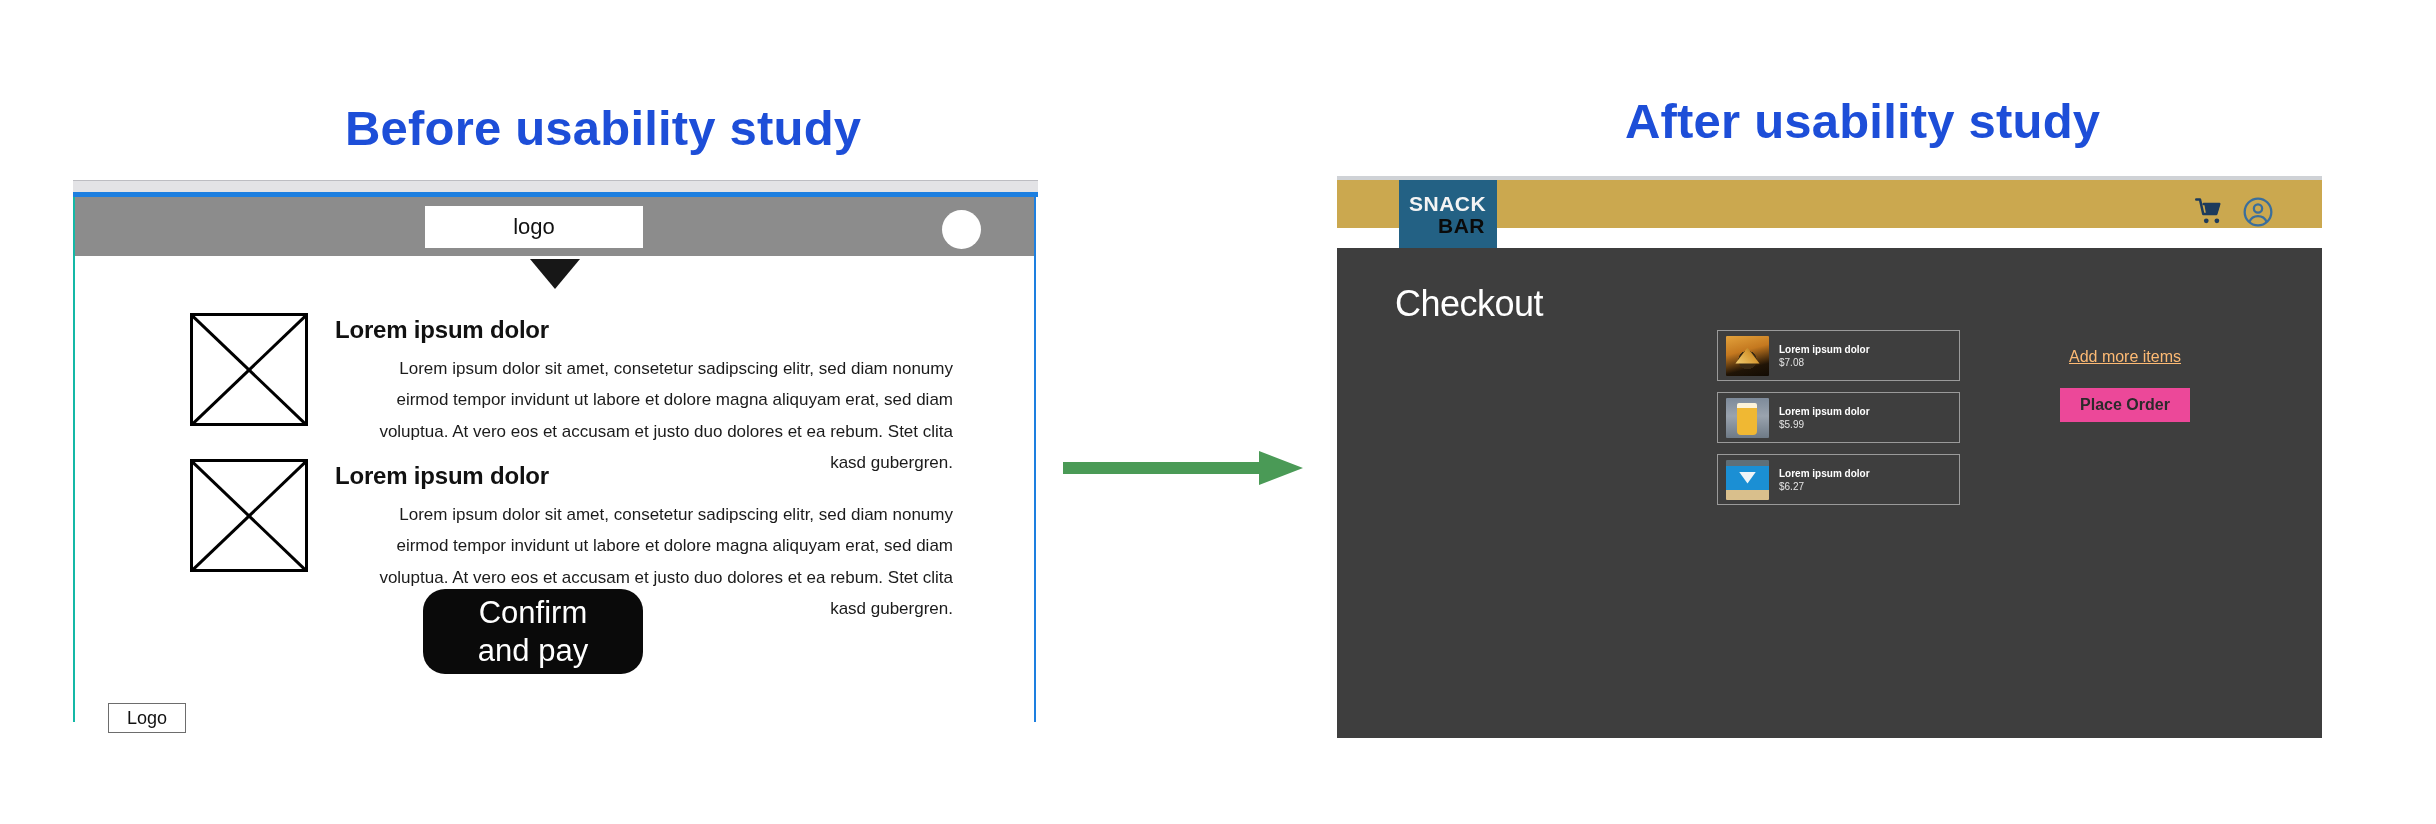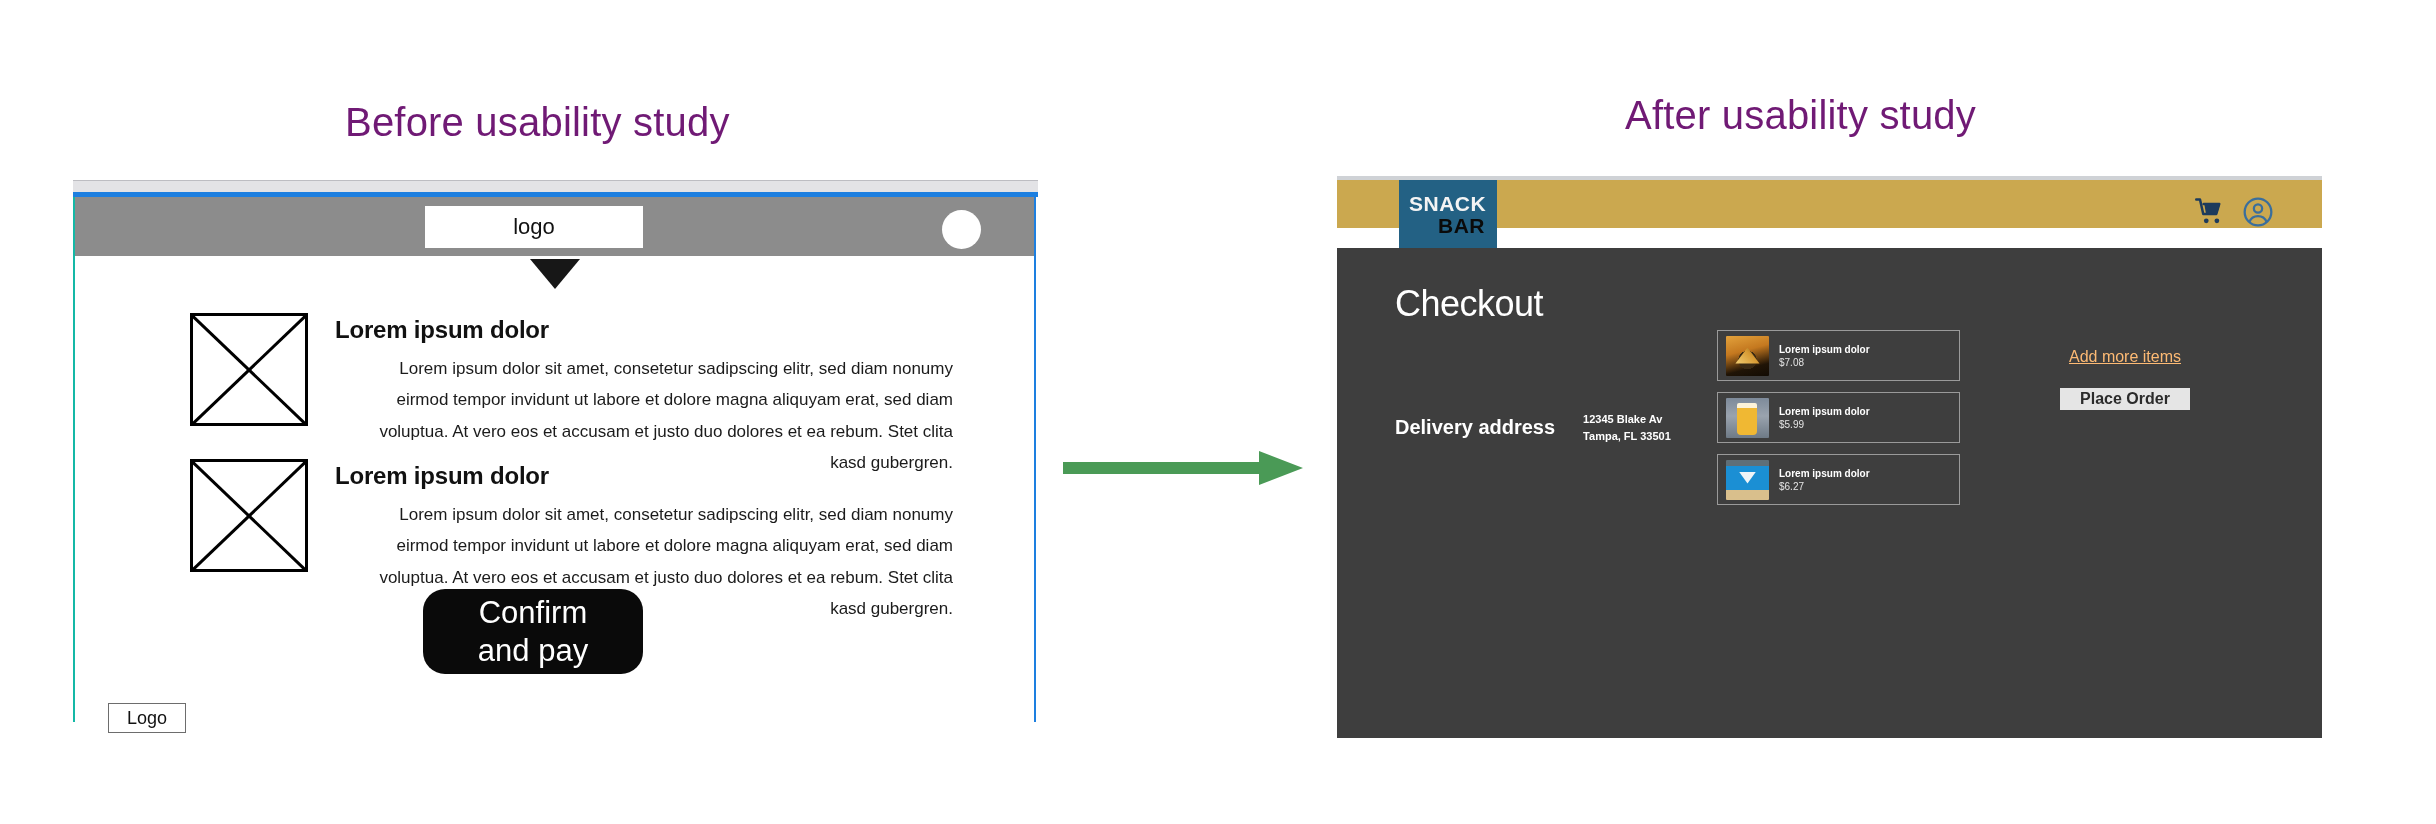--- a/index.html
+++ b/index.html
@@ -11,23 +11,23 @@
     width: 2436px;
     height: 824px;
     position: relative;
     font-family: "Liberation Sans", sans-serif;
     overflow: hidden;
   }
 
   
   .study-title {
     position: absolute;
-    color: #701a75;
-    font-size: 40px;
-    font-weight: 400;
+    color: #1d4ed8;
+    font-size: 49px;
+    font-weight: 700;
     white-space: nowrap;
     letter-spacing: 0.2px;
   }
   #title-before { left: 345px; top: 100px; }
   #title-after  { left: 1625px; top: 93px; }
 
   
   #before-panel {
     position: absolute;
     left: 73px;
@@ -309,22 +309,22 @@
     font-size: 16px;
     color: #fdba74;
     text-decoration: underline;
     white-space: nowrap;
     background: none;
     border: none;
     padding: 0;
     font-family: "Liberation Sans", sans-serif;
   }
   .mk-place-btn {
-    width: 130px; height: 22px;
-    background: #e5e5e5;
+    width: 130px; height: 34px;
+    background: #ec4899;
     color: #2b2b2b;
     font-size: 16px;
     font-weight: bold;
     border: none;
     display: flex;
     align-items: center;
     justify-content: center;
     font-family: "Liberation Sans", sans-serif;
   }
 
@@ -434,27 +434,20 @@
         <circle cx="12" cy="12" r="10" fill="none" stroke="#3a6e9c" stroke-width="1.7"></circle>
         <circle cx="12" cy="9.4" r="3.1" fill="none" stroke="#3a6e9c" stroke-width="1.7"></circle>
         <path d="M5.6 19.4a6.9 6.9 0 0 1 12.8 0" fill="none" stroke="#3a6e9c" stroke-width="1.7"></path>
       </svg>
     </div>
   </div>
 
   <div class="mk-body">
     <div class="mk-checkout-title">Checkout</div>
 
-    <div class="mk-address-wrap">
-      <div class="mk-address-label">Delivery address</div>
-      <div class="mk-address-value">
-        <div>12345 Blake Av</div>
-        <div>Tampa, FL 33501</div>
-      </div>
-    </div>
 
     <div class="mk-items">
       <div class="mk-item-card">
         <div class="mk-item-thumb">
             <div class="thumb-nachos"></div>
           </div>
         <div class="mk-item-meta">
           <span class="mk-item-name">Lorem ipsum dolor</span>
           <span class="mk-item-price">$7.08</span>
         </div>

